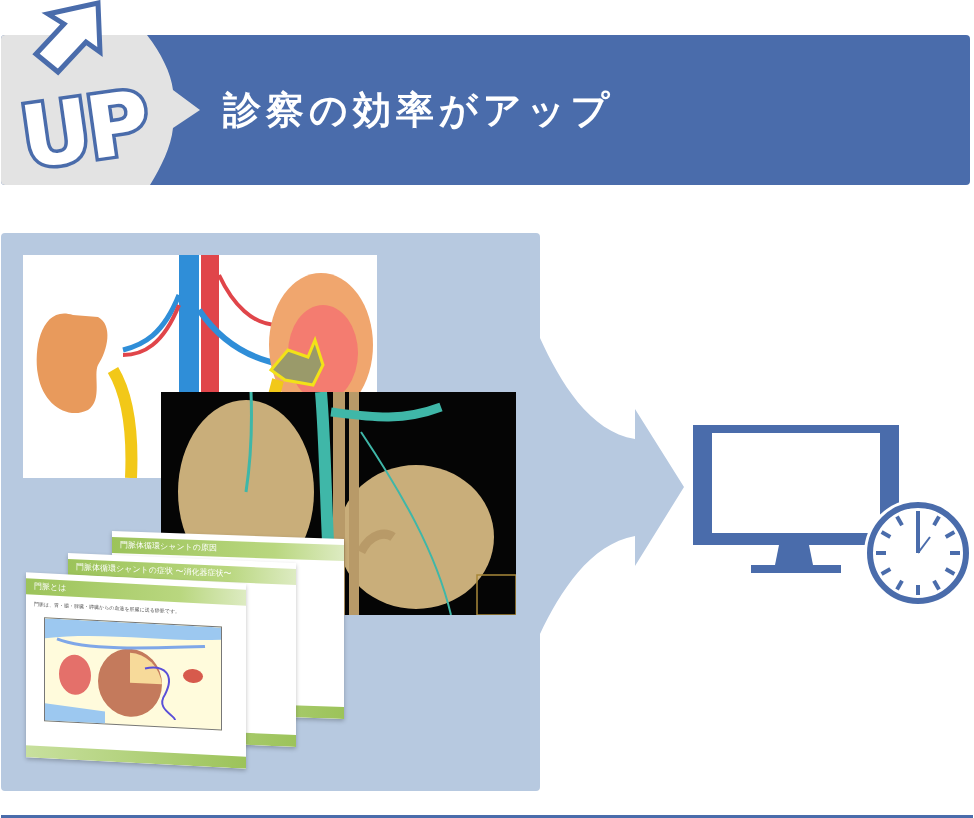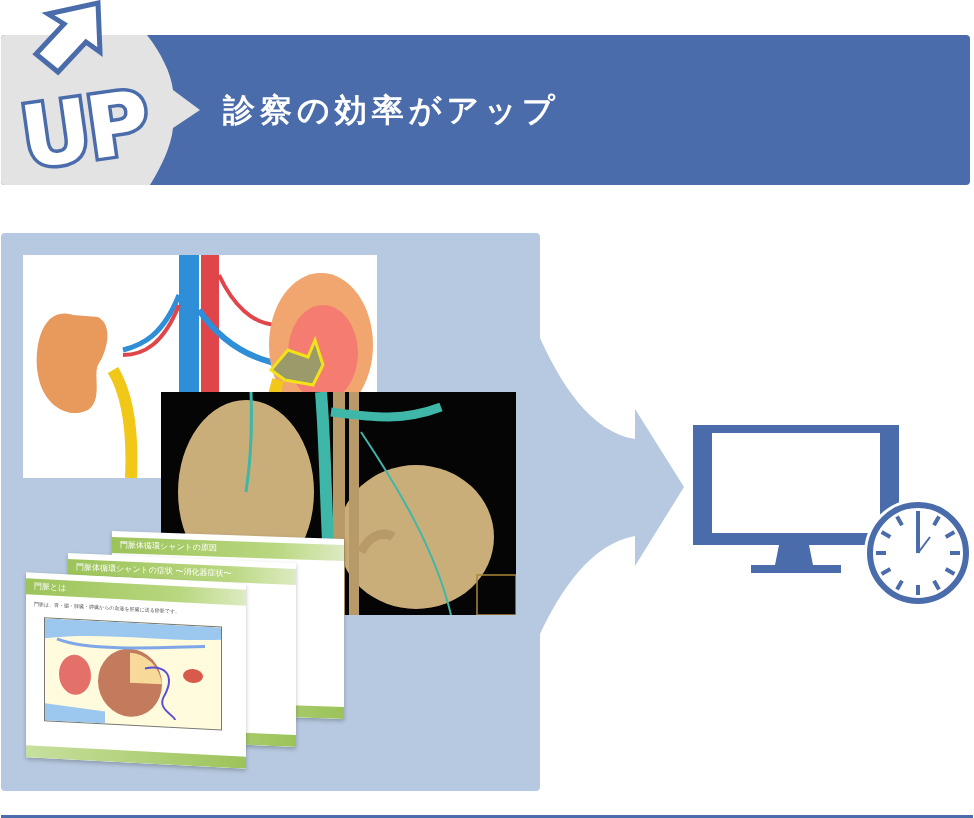--- a/index.html
+++ b/index.html
@@ -5,21 +5,21 @@
   * { box-sizing: border-box; margin: 0; padding: 0; }
   html, body { width: 974px; height: 818px; background: #ffffff; overflow: hidden; }
   body { position: relative; font-family: "DejaVu Sans", sans-serif; }
 
   
   .banner { position: absolute; left: 1px; top: 35px; width: 969px; height: 150px;
             background: #4A6CAB; border-radius: 4px; overflow: hidden; }
   .banner svg.badge-bg { position: absolute; left: 0; top: 0; }
   .banner-title { position: absolute; left: 222px; top: 50px; height: 50px; line-height: 50px;
                   color: #ffffff; font-family: "DejaVu Sans", sans-serif; font-weight: bold;
-                  font-size: 32px; letter-spacing: 5px; white-space: nowrap; }
+                  font-size: 38px; letter-spacing: 5px; white-space: nowrap; }
 
   .up-arrow { position: absolute; left: 28px; top: 0px; }
   .up-text { position: absolute; left: 14px; top: 76px; width: 136px; height: 94px; }
 
   
   .panel-shape { position: absolute; left: 0; top: 232px; }
   .img-illustration { position: absolute; left: 23px; top: 255px; width: 354px; height: 223px; background: #ffffff; overflow: hidden; }
   .img-ct { position: absolute; left: 161px; top: 392px; width: 355px; height: 223px; background: #050505; overflow: hidden; }
 
   .slide { position: absolute; background: #ffffff; box-shadow: 0 2px 4px rgba(0,0,0,0.25); overflow: hidden; }

